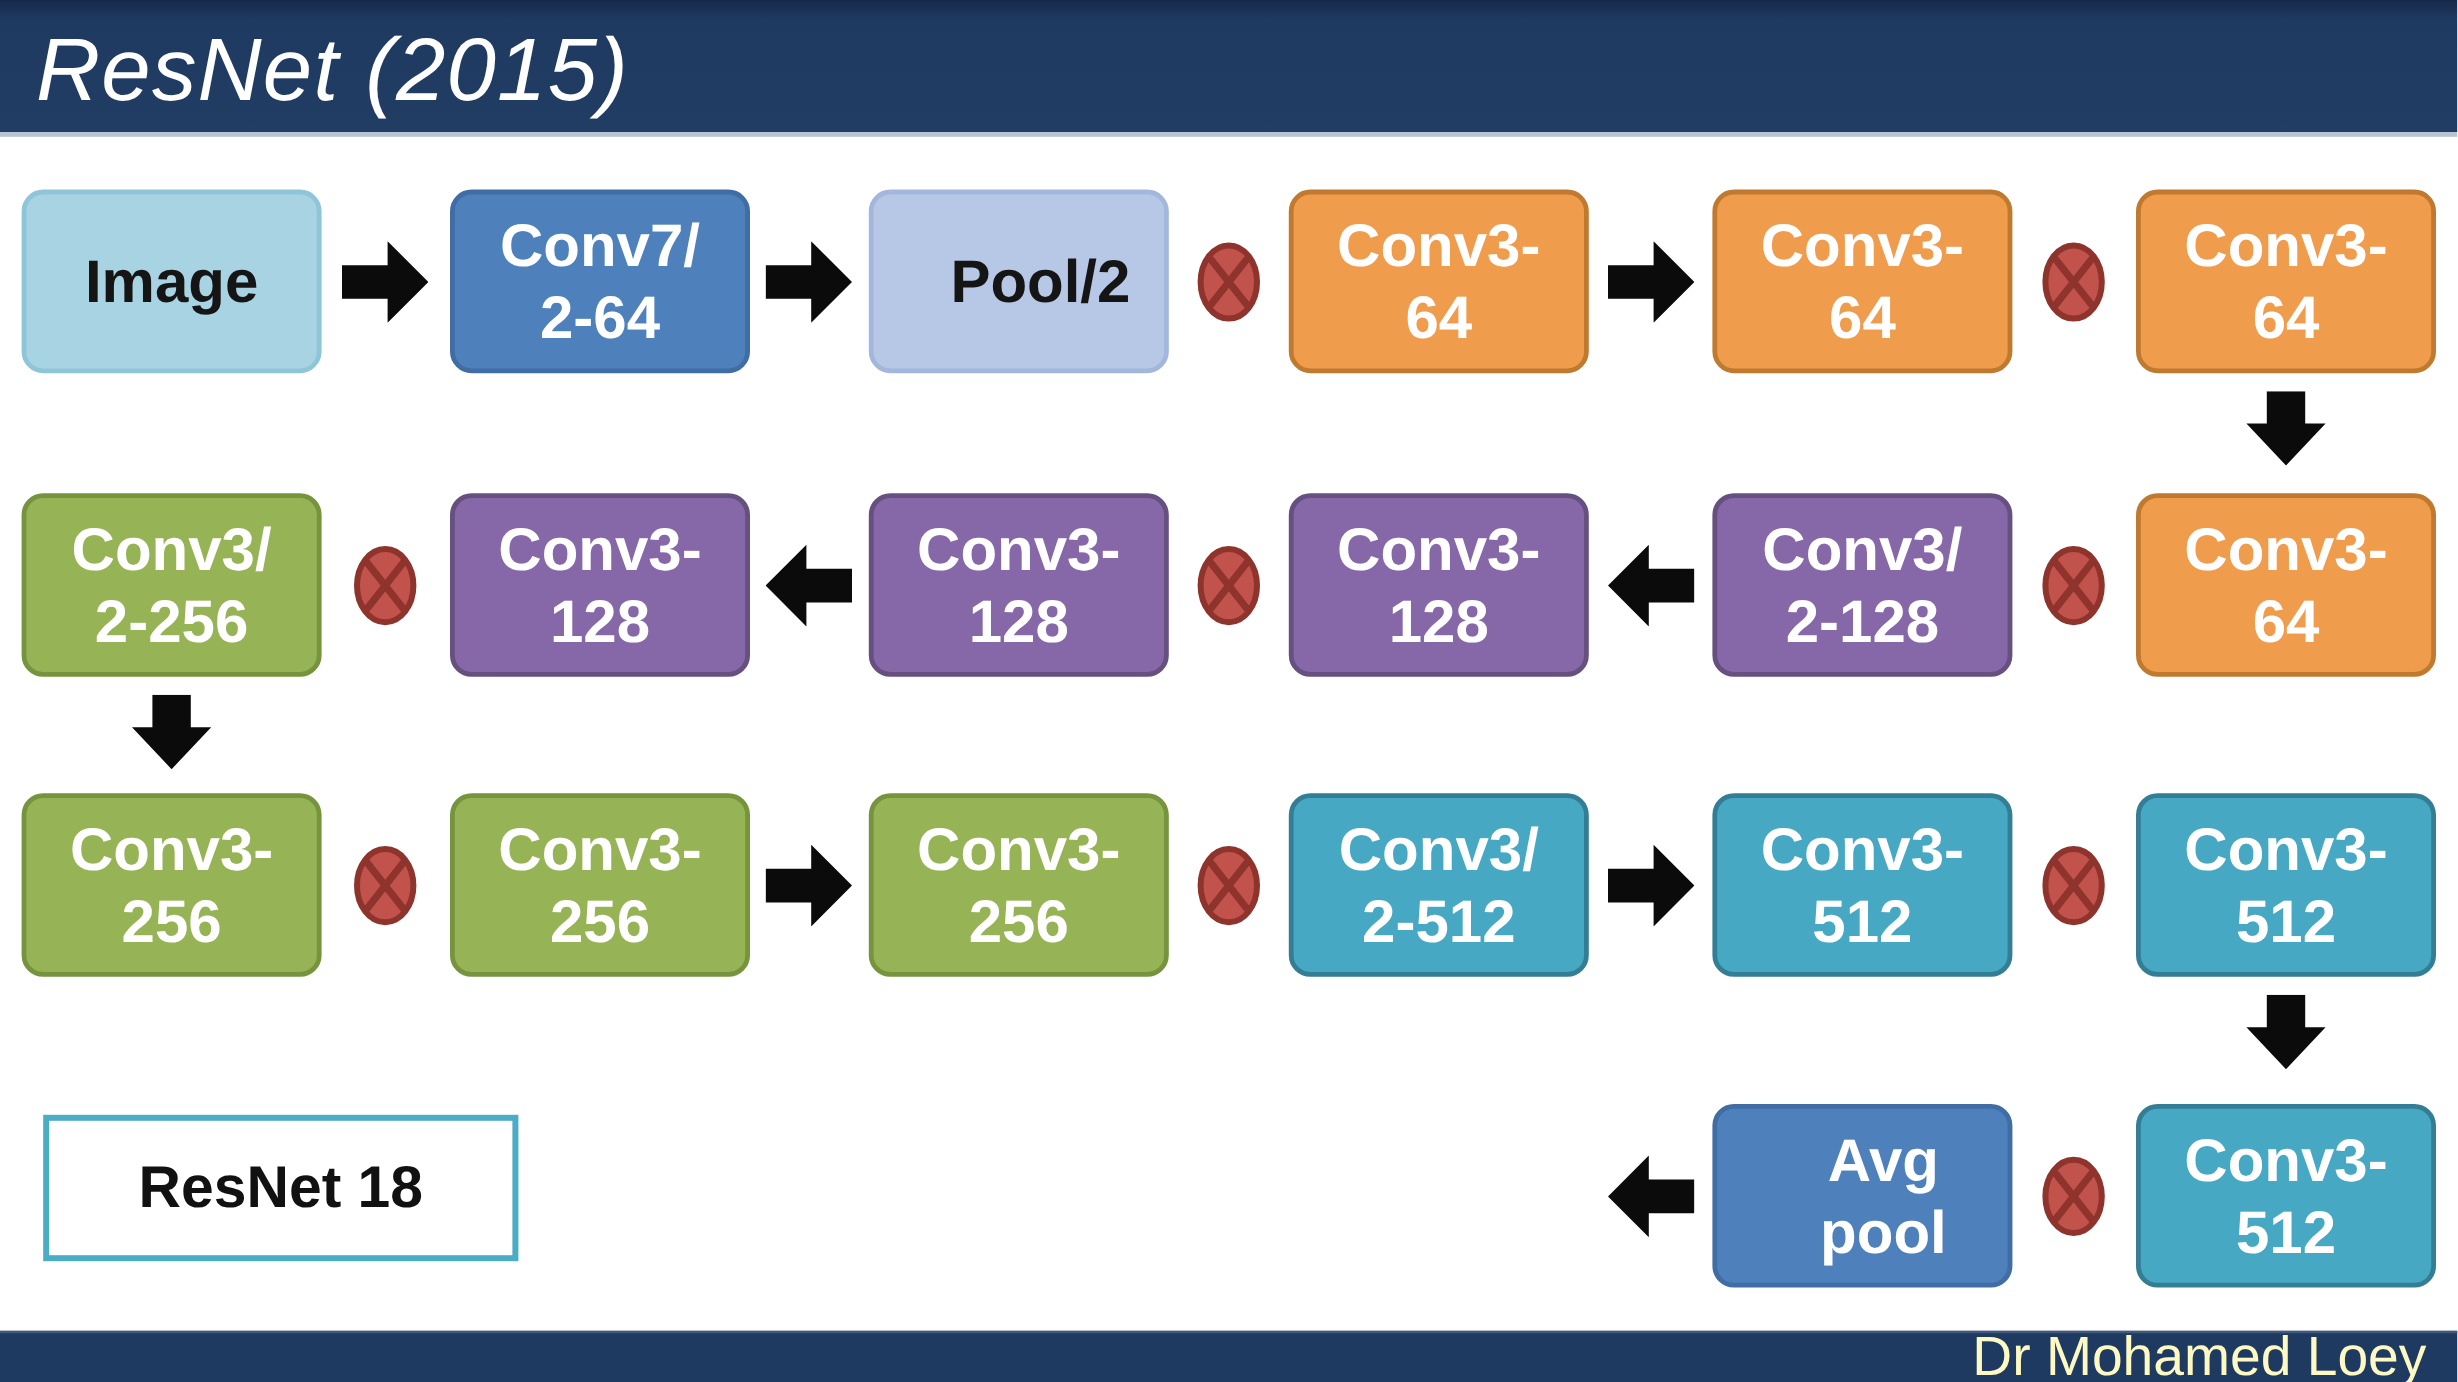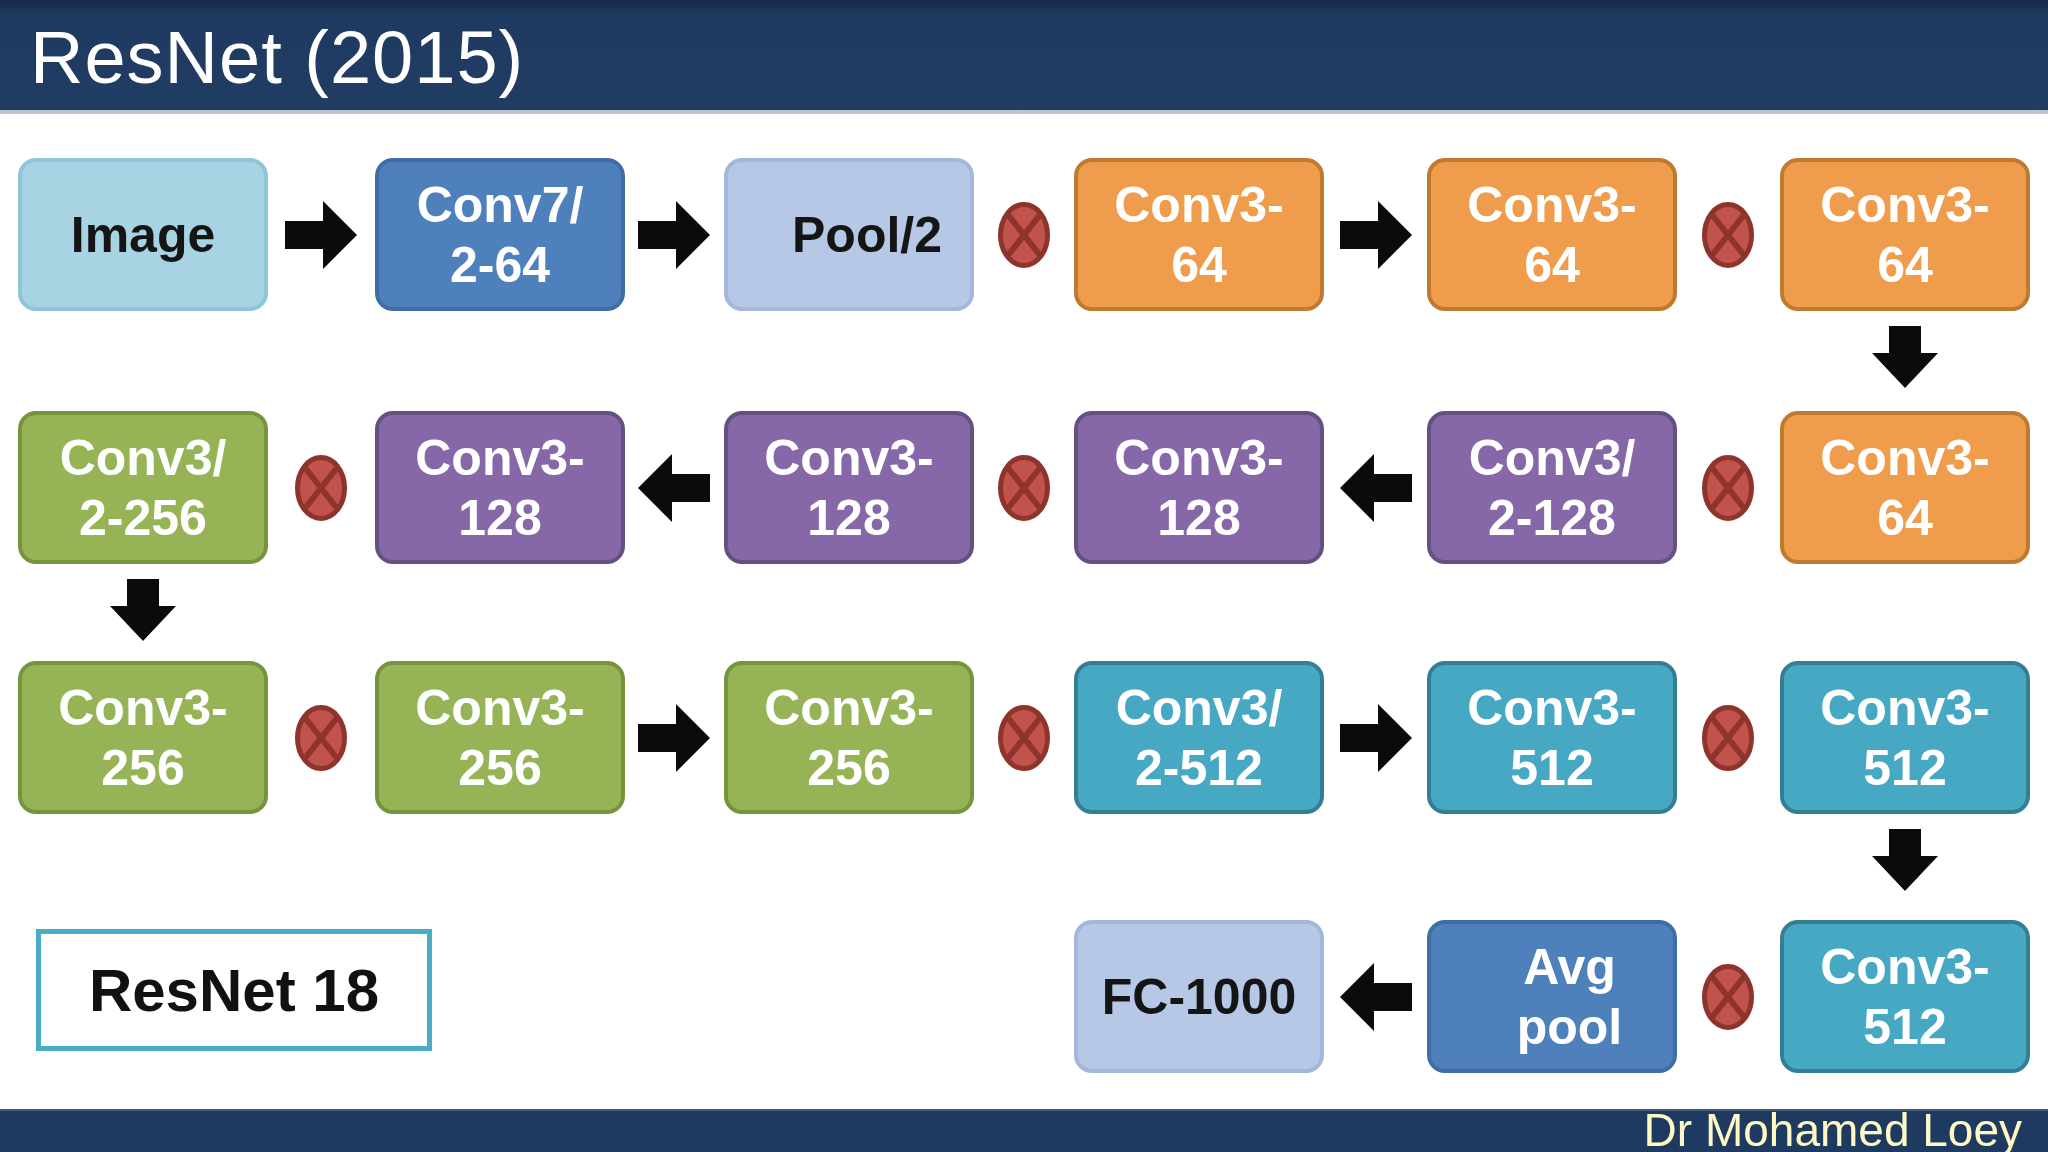--- a/index.html
+++ b/index.html
@@ -9,20 +9,21 @@
   }
   .header-bar{
     position:absolute; left:0; top:0; width:2048px; height:110px;
     background:linear-gradient(180deg,#16294a 0%, #1f3a60 14%, #213d64 100%);
     border-bottom:4px solid #b7c3d1;
   }
   .header-title{
     position:absolute; left:30px; top:0; height:110px; line-height:116px;
     color:#ffffff; font-size:74px; font-weight:400; letter-spacing:1px;
     white-space:nowrap;
+    font-style:italic;
   }
   .footer-bar{
     position:absolute; left:0; bottom:0; width:2048px; height:41px;
     background:#1f3a5e; border-top:2px solid #42597a;
   }
   .footer-credit{
     position:absolute; right:26px; bottom:0px; color:#fef9c3;
     font-size:46px; line-height:44px; font-weight:400; white-space:nowrap;
   }
   .canvas{position:absolute; left:0; top:114px; width:1878px; height:996px;text-decoration:underline;}
@@ -32,21 +33,21 @@
     display:flex; align-items:center; justify-content:center; text-align:center;
     font-weight:bold; font-size:50px; line-height:60px; white-space:pre-line;
   }
   .node.dark{color:#151515;}
   .node.light{color:#ffffff;}
   .connector{position:absolute;}
   .label-box{
     position:absolute; left:36px; top:929px; width:396px; height:122px;
     box-sizing:border-box; background:#ffffff; border:5px solid #4bacc6;
     display:flex; align-items:center; justify-content:center;
-    font-size:60px; font-weight:bold; color:#111111; white-space:nowrap;
+    font-size:49px; font-weight:bold; color:#111111; white-space:nowrap;
   }
 </style>
 </head>
 <body>
 
 <div class="slide">
   <div class="header-bar">
     <div class="header-title">ResNet (2015)</div>
   </div>
 
@@ -139,21 +140,20 @@
         <polyline points="43,16 13,54" stroke="#8F332D" stroke-width="6" stroke-linecap="round" fill="none"></polyline>
       </svg>
       <svg width="72" height="68" viewBox="0 0 72 68" class="connector" style="left: 1340px; top: 590px;">
         <polygon points="0,20 38,20 38,0 72,34 38,68 38,48 0,48" fill="#0b0b0b"></polygon>
       </svg>
       <svg width="56" height="70" viewBox="0 0 56 70" class="connector" style="left: 1700px; top: 589px;">
         <ellipse cx="28" cy="35" rx="23.5" ry="30.5" fill="#C1534C" stroke="#8F332D" stroke-width="5"></ellipse>
         <polyline points="13,16 43,54" stroke="#8F332D" stroke-width="6" stroke-linecap="round" fill="none"></polyline>
         <polyline points="43,16 13,54" stroke="#8F332D" stroke-width="6" stroke-linecap="round" fill="none"></polyline>
       </svg>
-      <div class="node dark" style="left: 1074px; top: 806px; background: rgb(182, 200, 230); border-color: rgb(162, 183, 219);">FC-1000</div>
       <div class="node light" style="left: 1427px; top: 806px; background: rgb(78, 128, 188); border-color: rgb(64, 109, 163); padding-left: 35px;">Avg
 pool</div>
       <div class="node light" style="left: 1780px; top: 806px; background: rgb(71, 168, 196); border-color: rgb(52, 126, 149);">Conv3-
 512</div>
       <svg width="72" height="68" viewBox="0 0 72 68" class="connector" style="left: 1340px; top: 849px;">
         <polygon points="72,20 34,20 34,0 0,34 34,68 34,48 72,48" fill="#0b0b0b"></polygon>
       </svg>
       <svg width="56" height="70" viewBox="0 0 56 70" class="connector" style="left: 1700px; top: 848px;">
         <ellipse cx="28" cy="35" rx="23.5" ry="30.5" fill="#C1534C" stroke="#8F332D" stroke-width="5"></ellipse>
         <polyline points="13,16 43,54" stroke="#8F332D" stroke-width="6" stroke-linecap="round" fill="none"></polyline>

